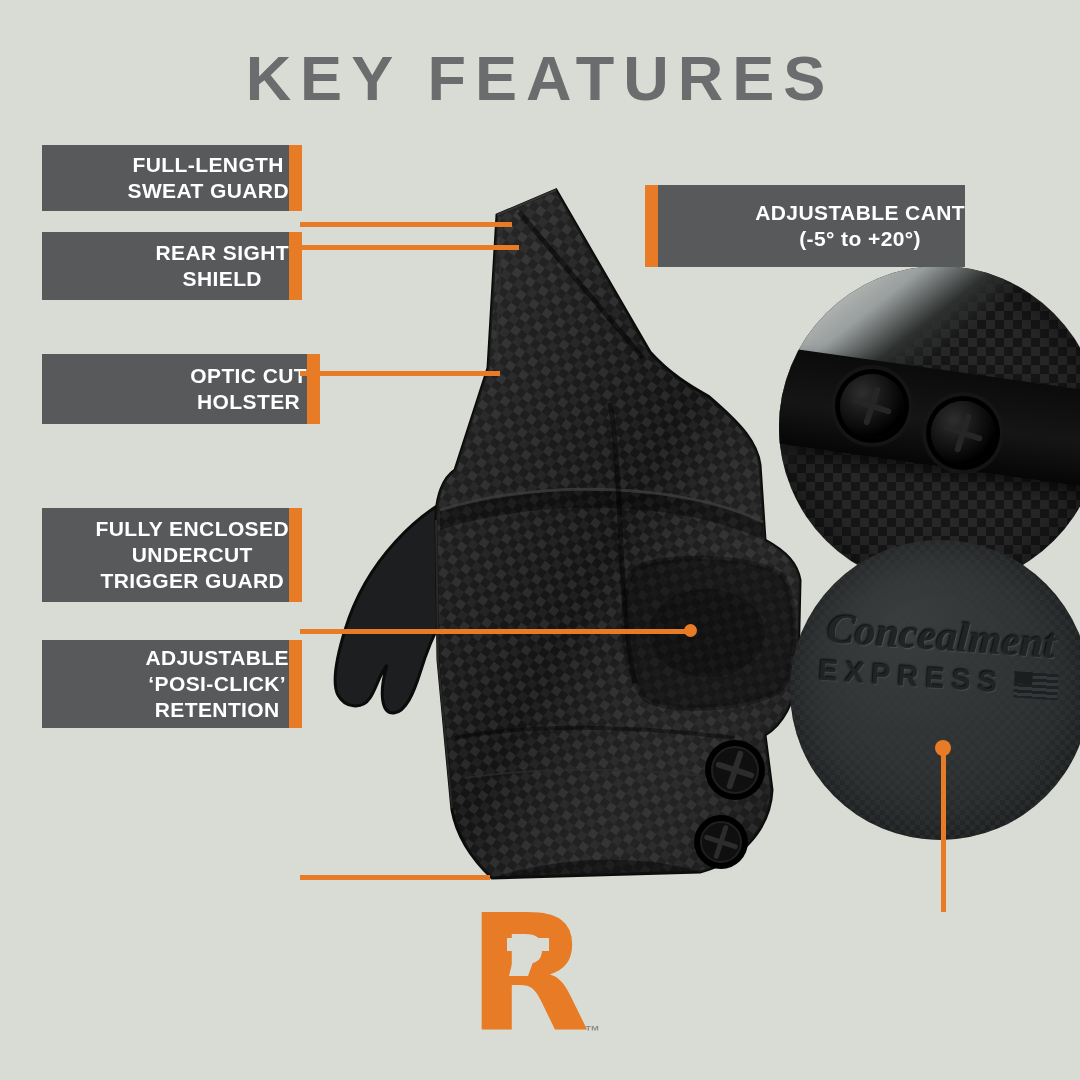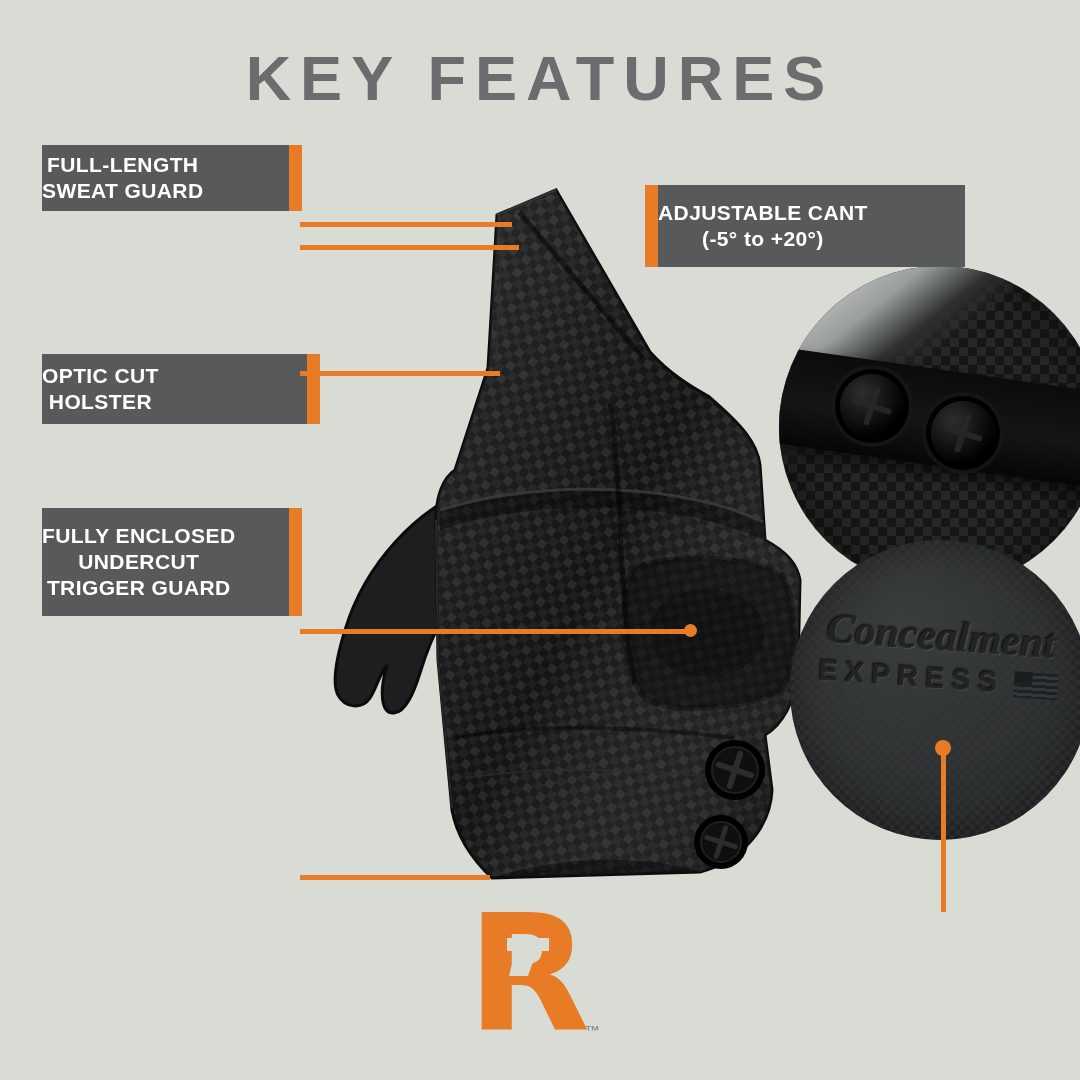--- a/index.html
+++ b/index.html
@@ -4,21 +4,21 @@
 <style>
   *{margin:0;padding:0;box-sizing:border-box}
   html,body{background:#aeb1a9}
   .canvas{position:relative;width:1080px;height:1080px;background:#d9dcd4;overflow:hidden;
           font-family:"Liberation Sans","DejaVu Sans",sans-serif;margin:0 auto}
 
   .title{position:absolute;top:42px;left:0;width:100%;text-align:center;
          font-size:63px;font-weight:bold;letter-spacing:9px;color:#6b6c6e}
 
   .callout{position:absolute;background:#58595b;color:#fff;display:flex;align-items:center;
-           justify-content:flex-start;text-align:center;z-index:25}
+           justify-content:flex-end;text-align:center;z-index:25}
   .callout .callout-label{white-space:pre-line;font-weight:bold;font-size:21px;line-height:1.24;letter-spacing:.4px}
   .bar-right::after,.bar-left::before{content:"";position:absolute;top:0;bottom:0;width:13px;background:#e87b25}
   .bar-right::after{right:-13px}
   .bar-left::before{left:-13px}
 
   .hline{position:absolute;height:5px;background:#e87b25;z-index:30}
   .vline{position:absolute;width:5px;background:#e87b25;z-index:30}
   .dot{position:absolute;border-radius:50%;background:#e87b25;z-index:31}
 
   .holster{position:absolute;left:305px;top:178px;width:510px;height:730px;z-index:10}
@@ -65,28 +65,37 @@
 <body>
 
 <div class="canvas">
 
   <h1 class="title">KEY FEATURES</h1>
 
   <div class="callout bar-right" style="left:42px;top:145px;width:247px;height:66px">
     <span class="callout-label">FULL-LENGTH
 SWEAT GUARD</span>
   </div>
+  <div class="callout bar-right" style="left:42px;top:232px;width:247px;height:68px">
+    <span class="callout-label">REAR SIGHT
+SHIELD</span>
+  </div>
   <div class="callout bar-right" style="left:42px;top:354px;width:265px;height:70px">
     <span class="callout-label">OPTIC CUT
 HOLSTER</span>
   </div>
-  <div class="callout bar-right" style="left:42px;top:508px;width:247px;height:108px">
+  <div class="callout bar-right" style="left:42px;top:508px;width:247px;height:94px">
     <span class="callout-label">FULLY ENCLOSED
 UNDERCUT
 TRIGGER GUARD</span>
+  </div>
+  <div class="callout bar-right" style="left:42px;top:640px;width:247px;height:88px">
+    <span class="callout-label">ADJUSTABLE
+‘POSI-CLICK’
+RETENTION</span>
   </div>
 
   <div class="callout bar-left" style="left:658px;top:185px;width:307px;height:82px">
     <span class="callout-label">ADJUSTABLE CANT
 (-5° to +20°)</span>
   </div>
 
   <div class="hline" style="left:300px;top:222px;width:212px"></div>
   <div class="hline" style="left:300px;top:245px;width:219px"></div>
   <div class="hline" style="left:300px;top:371px;width:200px"></div>

